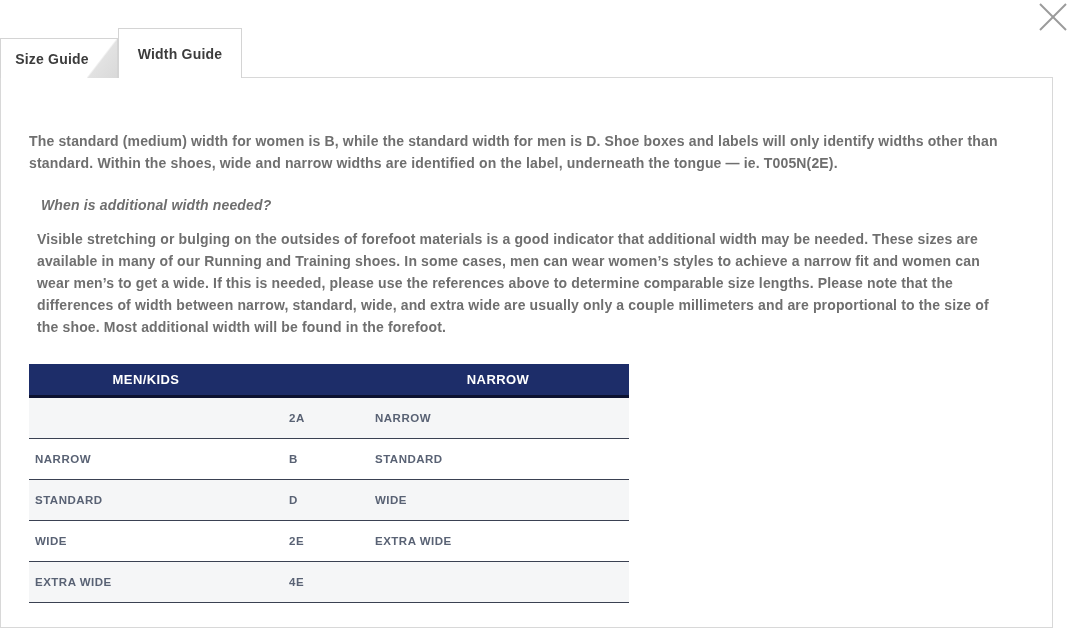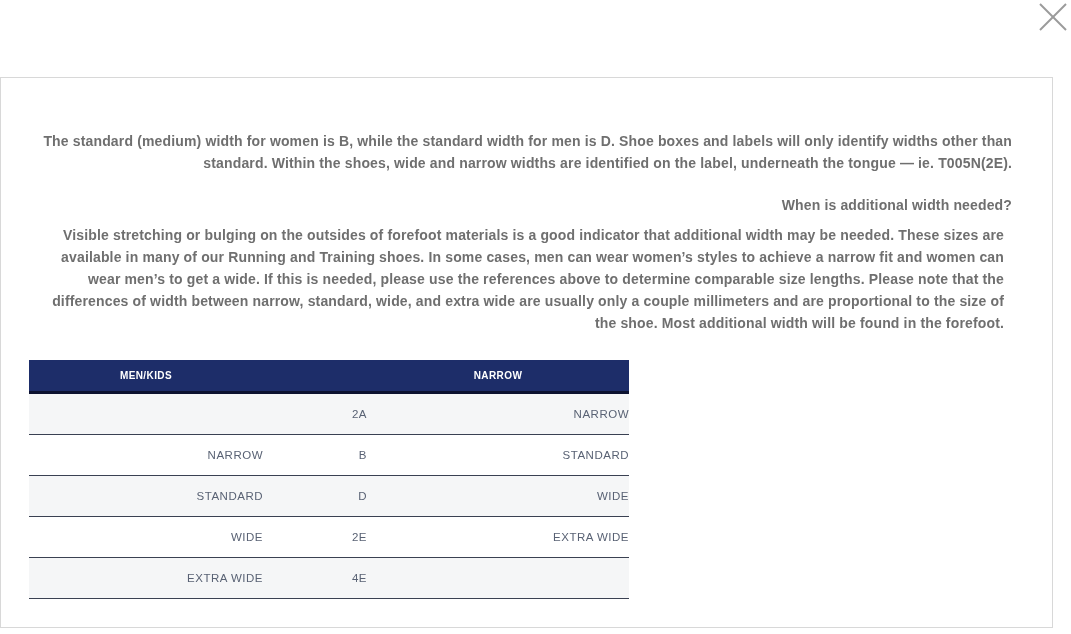--- a/index.html
+++ b/index.html
@@ -90,76 +90,82 @@
   .panel-inner {
     padding: 52px 40px 0 28px;
   }
   .body-copy {
     color: #6f6f6f;
     font-size: 14px;
     font-weight: 600;
     line-height: 22px;
     letter-spacing: 0.15px;
     max-width: 990px;
-    text-align: right;
   }
   .para1 { margin: 0 0 20px 0; }
-  .q-heading { margin: 0; }
+  .q-heading { margin: 12px; font-style: italic; }
   .para2 { margin: 8px; }
 
   
   .width-table {
     margin-top: 26px;
     border-collapse: collapse;
     table-layout: fixed;
     width: 600px;
   }
   .width-table col.c1 { width: 234px; }
   .width-table col.c2 { width: 104px; }
   .width-table col.c3 { width: 262px; }
   .width-table thead th {
     background: #1d2d69;
     color: #ffffff;
-    font-size: 10px;
+    font-size: 13px;
     font-weight: 700;
     letter-spacing: 0.4px;
     height: 31px;
     text-align: center;
     border-bottom: 3px solid #0c1230;
     padding: 0;
   }
   .width-table tbody td {
     height: 40px;
     font-size: 11.5px;
-    font-weight: 400;
+    font-weight: 700;
     color: #596274;
     letter-spacing: 0.5px;
     border-bottom: 1px solid #3a4152;
     padding: 0;
     vertical-align: middle;
-    text-align: right;
   }
   .width-table tbody tr:nth-child(odd) { background: #f5f6f7; }
   .width-table tbody tr:nth-child(even) { background: #ffffff; }
   .width-table td.c1 { padding-left: 6px; }
   .width-table td.c2 { padding-left: 26px; }
   .width-table td.c3 { padding-left: 8px; }
 </style>
 </head>
 <body>
 
 <div class="stage">
 
   <button class="close-btn" aria-label="Close">
     <svg width="34" height="34" viewBox="0 0 34 34">
       <line x1="5" y1="3" x2="31" y2="29" stroke="#9b9b9b" stroke-width="2"></line>
       <line x1="31" y1="3" x2="5" y2="29" stroke="#9b9b9b" stroke-width="2"></line>
     </svg>
   </button>
 
+  <div class="tabs">
+    <div class="tab tab-inactive">
+      <span>Size Guide</span>
+    </div>
+    <div class="tab tab-active">
+      <span>Width Guide</span>
+    </div>
+  </div>
 
   <div class="panel">
     <div class="panel-inner">
       <p class="body-copy para1">The standard (medium) width for women is B, while the standard width for men is D. Shoe boxes and labels will only identify widths other than standard. Within the shoes, wide and narrow widths are identified on the label, underneath the tongue — ie. T005N(2E).</p>
 
       <p class="body-copy q-heading">When is additional width needed?</p>
       <p class="body-copy para2">Visible stretching or bulging on the outsides of forefoot materials is a good indicator that additional width may be needed. These sizes are available in many of our Running and Training shoes. In some cases, men can wear women’s styles to achieve a narrow fit and women can wear men’s to get a wide. If this is needed, please use the references above to determine comparable size lengths. Please note that the differences of width between narrow, standard, wide, and extra wide are usually only a couple millimeters and are proportional to the size of the shoe. Most additional width will be found in the forefoot.</p>
 
       <table class="width-table">
         <colgroup>

